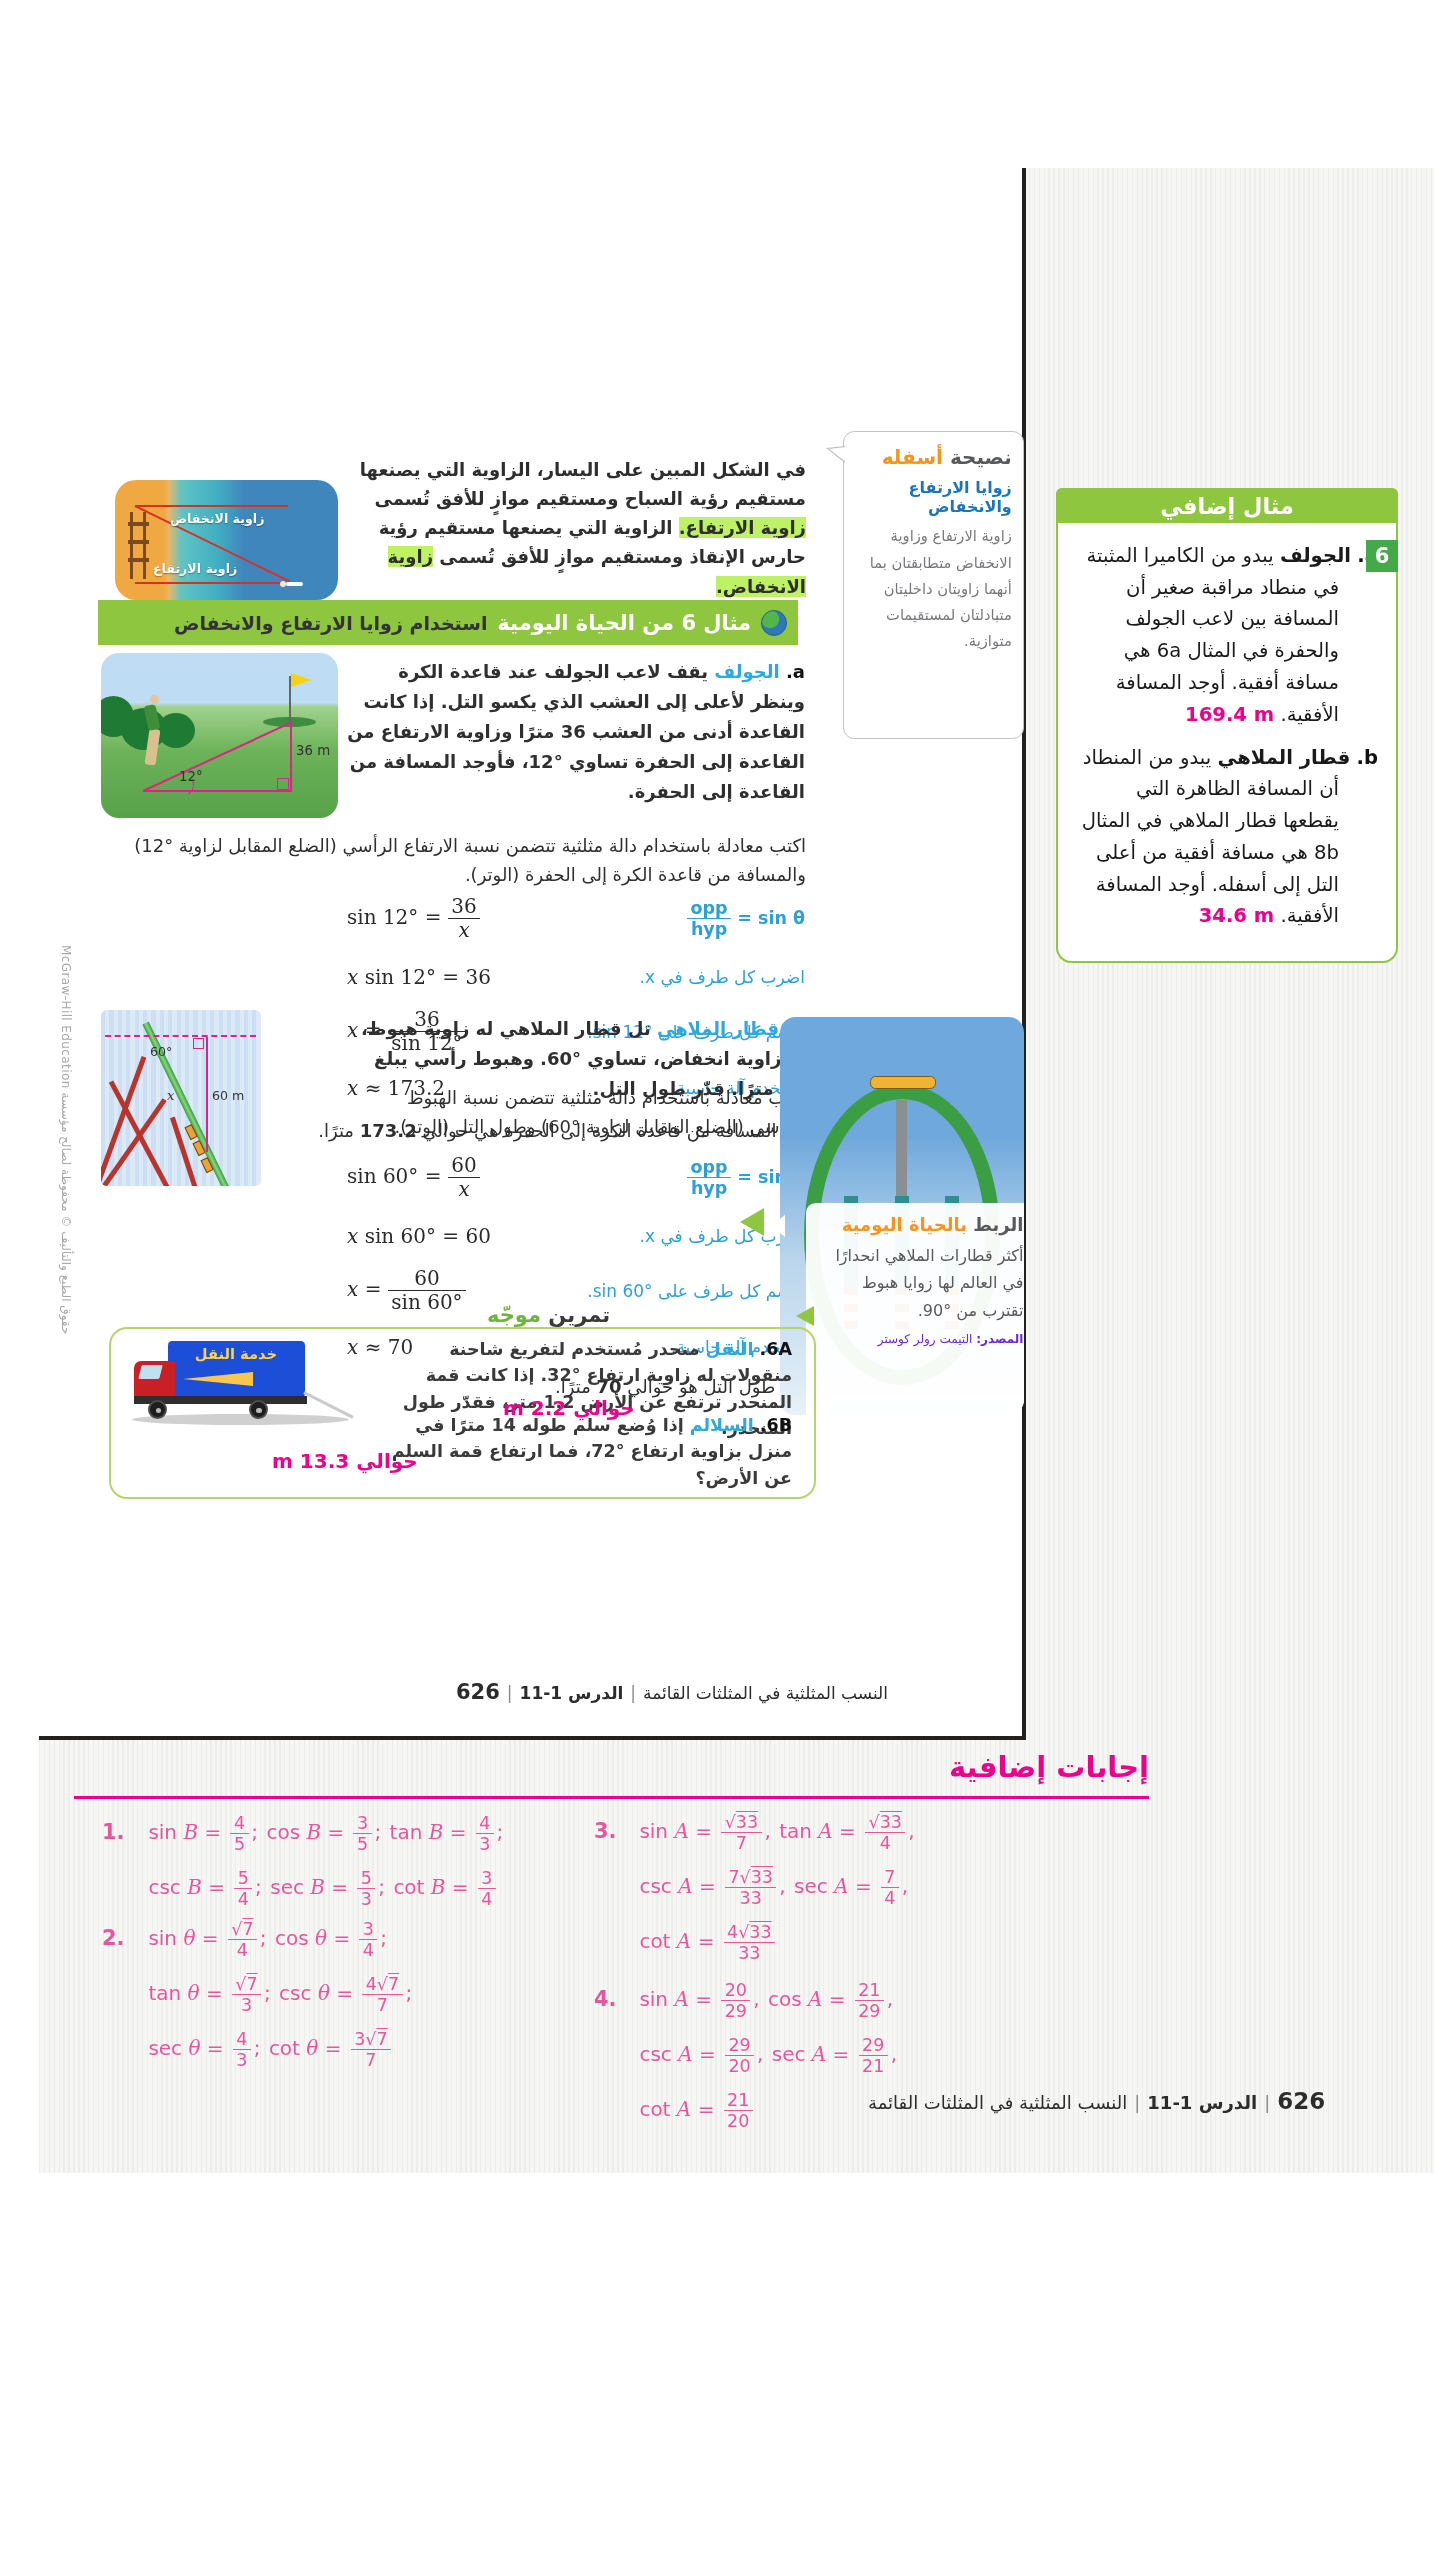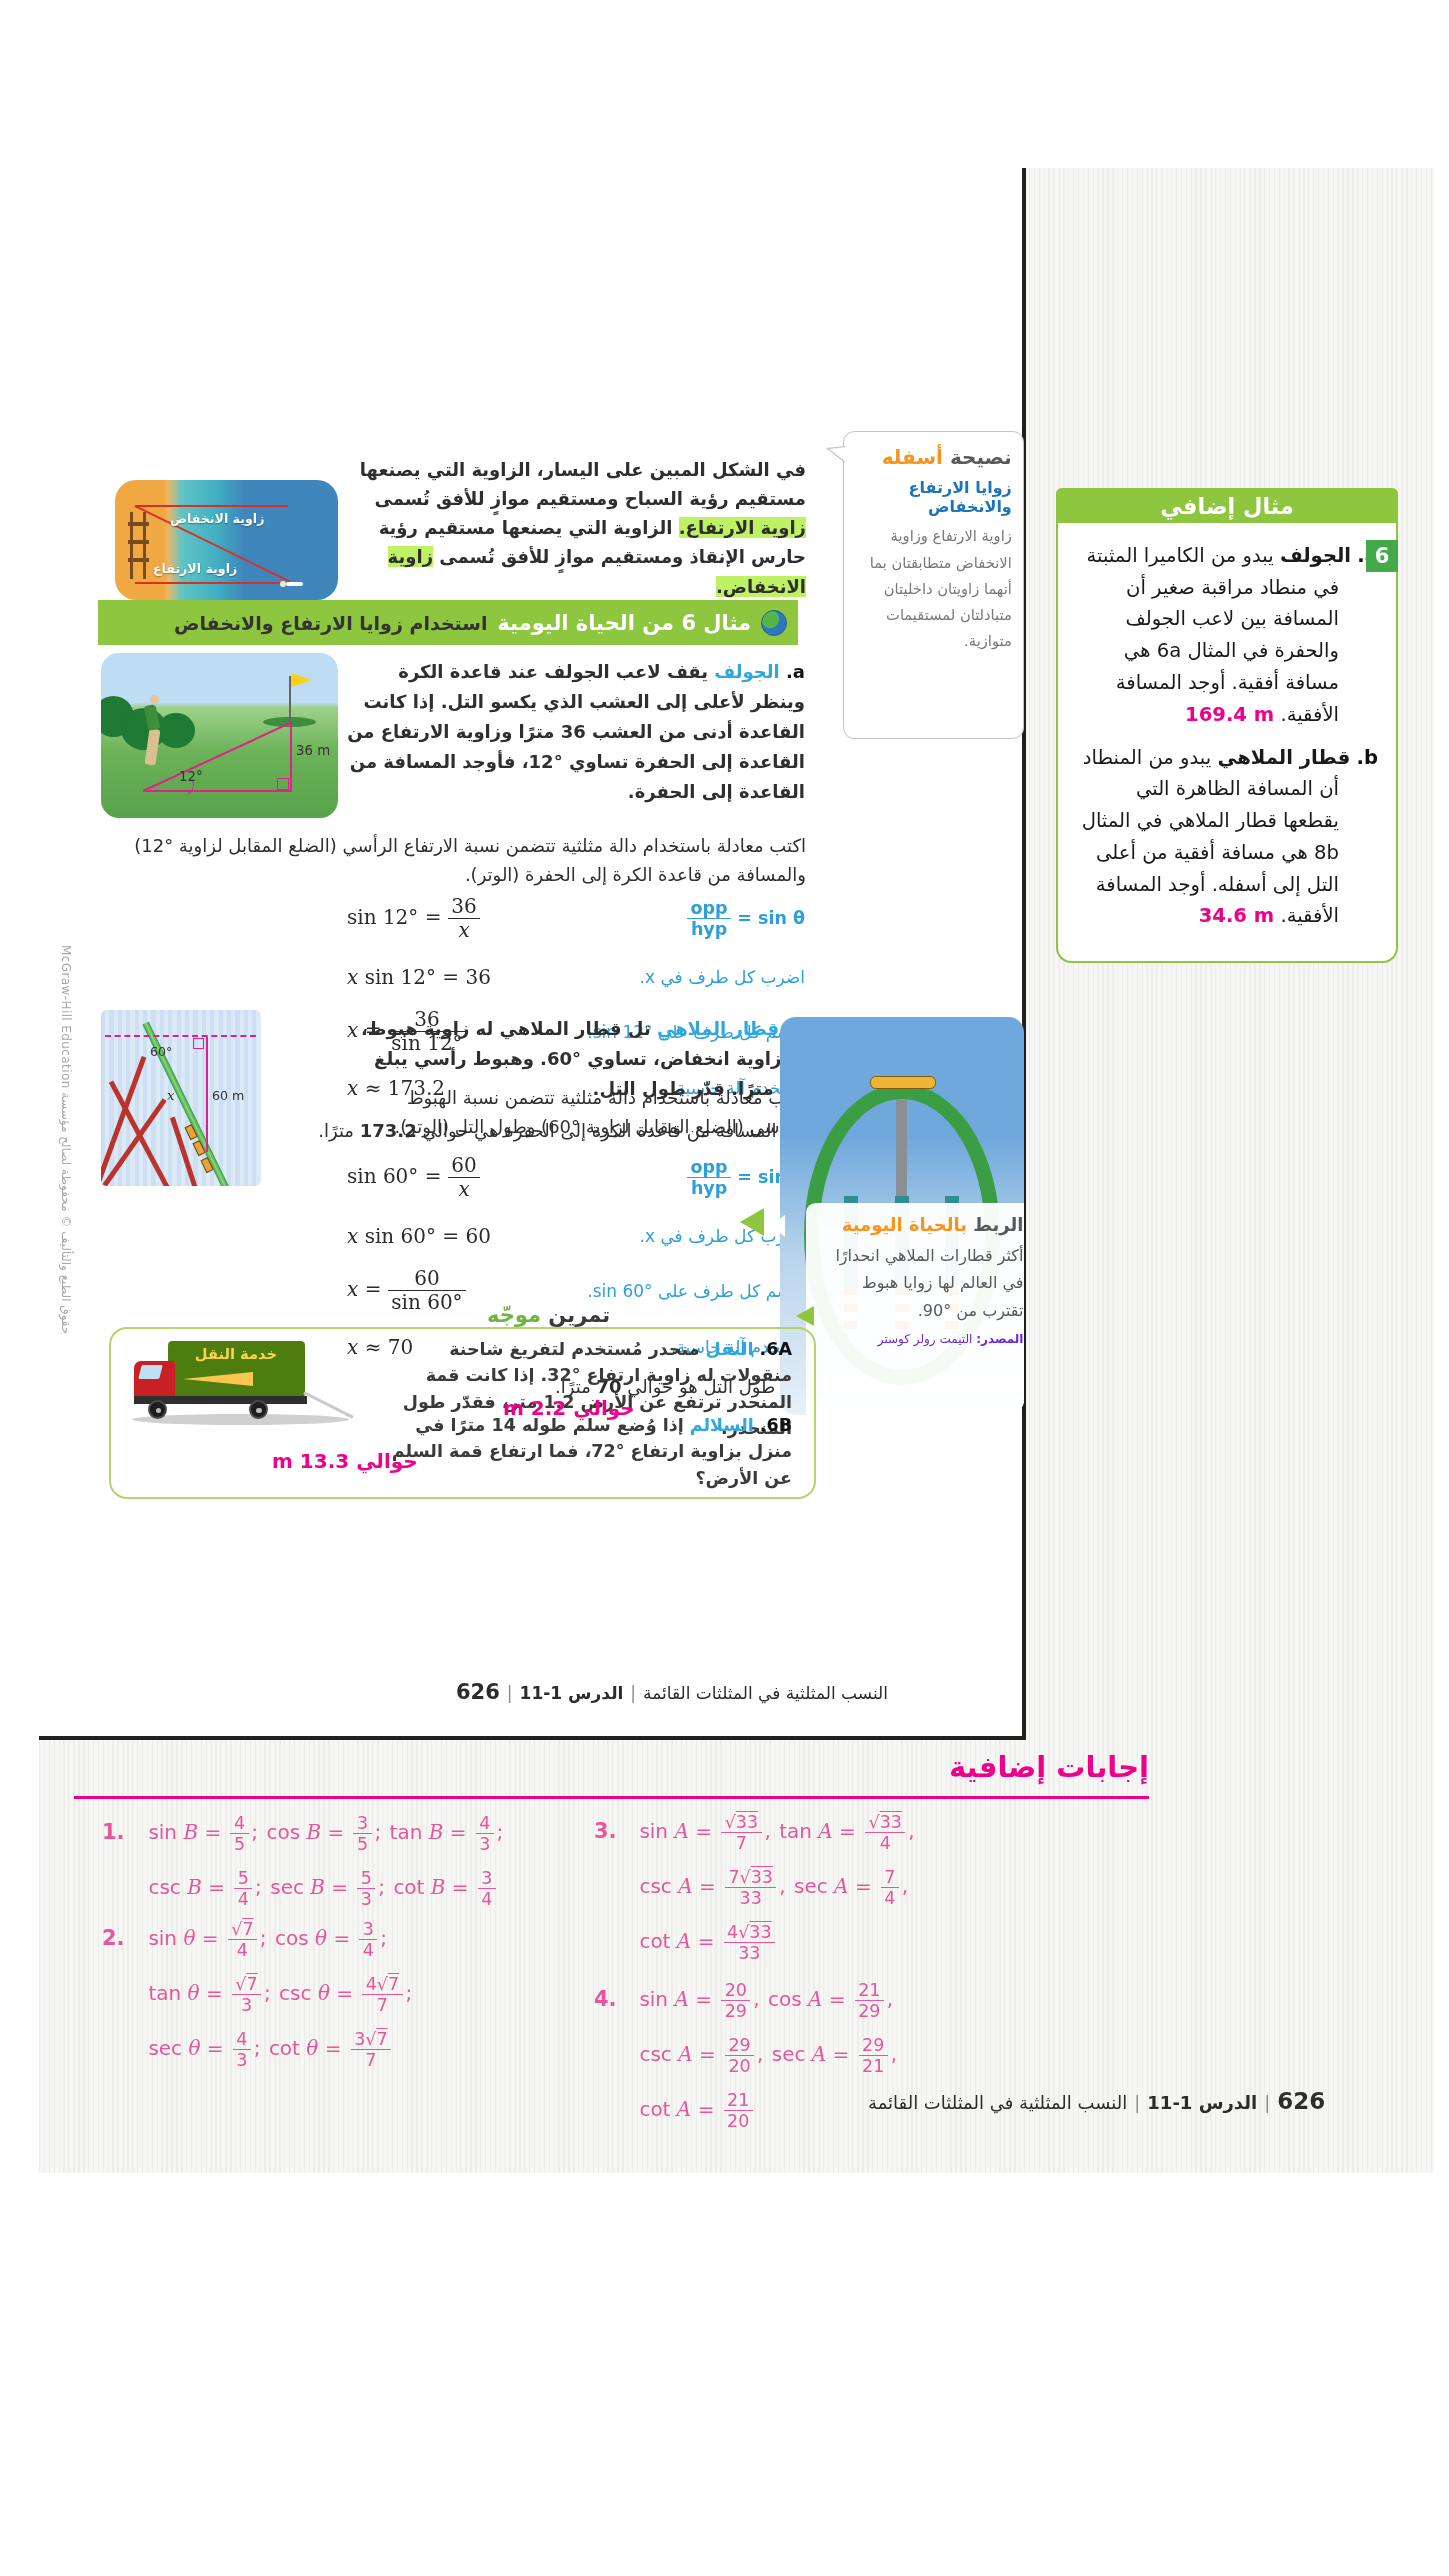--- a/index.html
+++ b/index.html
@@ -138,21 +138,21 @@
   .guided-label .g2{color:#6fb43f;}
   .guided-arrow{position:absolute;left:757px;top:1138px;width:0;height:0;border-top:10.5px solid transparent;
              border-bottom:10.5px solid transparent;border-right:18px solid #8ec640;}
   .guided-box{position:absolute;left:70px;top:1159px;width:707px;height:172px;border:2.1px solid #b5d56a;border-radius:18px;box-sizing:border-box;}
   .gq{position:absolute;direction:rtl;text-align:right;font-size:17.5px;line-height:1.5;color:#3a3a3a;font-weight:bold;}
   .pinkans{position:absolute;color:#ec008c;font-weight:bold;font-size:20px;direction:rtl;white-space:nowrap;}
 
   
   .truck{position:absolute;left:17.5px;top:12px;width:231px;height:88px;}
   .t-shadow{position:absolute;left:3.5px;top:73px;width:217px;height:11.2px;border-radius:50%;background:rgba(120,120,120,.35);}
-  .t-box{position:absolute;left:39px;top:0;width:137px;height:57px;background:#4d7c0f;border-radius:4.2px;}
+  .t-box{position:absolute;left:39px;top:0;width:137px;height:57px;background:#1d4ed8;border-radius:4.2px;}
   .t-text{position:absolute;left:0;top:4.2px;width:100%;text-align:center;color:#ffd34e;font-weight:bold;font-size:14.7px;direction:rtl;}
   .t-arrow{position:absolute;left:15.4px;top:31px;width:0;height:0;border-top:7.7px solid transparent;
            border-bottom:7.7px solid transparent;border-right:70px solid #f9c74f;}
   .t-cab{position:absolute;left:5.6px;top:19.6px;width:41px;height:38px;background:#c92026;border-radius:7px 2.8px 0 0;}
   .t-win{position:absolute;left:5.6px;top:4.2px;width:21px;height:14px;background:#bfe0f0;transform:skewX(-14deg);border-radius:1.4px;}
   .t-chassis{position:absolute;left:5.6px;top:55px;width:173px;height:8.4px;background:#2e2e2e;}
   .t-wheel{position:absolute;top:59px;width:19px;height:19px;border-radius:50%;background:#1d1d1d;border:2.1px solid #4b4b4b;box-sizing:border-box;}
   .t-hub{position:absolute;left:5.6px;top:5.6px;width:5.6px;height:5.6px;border-radius:50%;background:#b9b9b9;}
   .t-ramp{position:absolute;left:175px;top:50px;width:55px;height:2.8px;background:#c9c9c9;transform-origin:left center;transform:rotate(27deg);}
 

